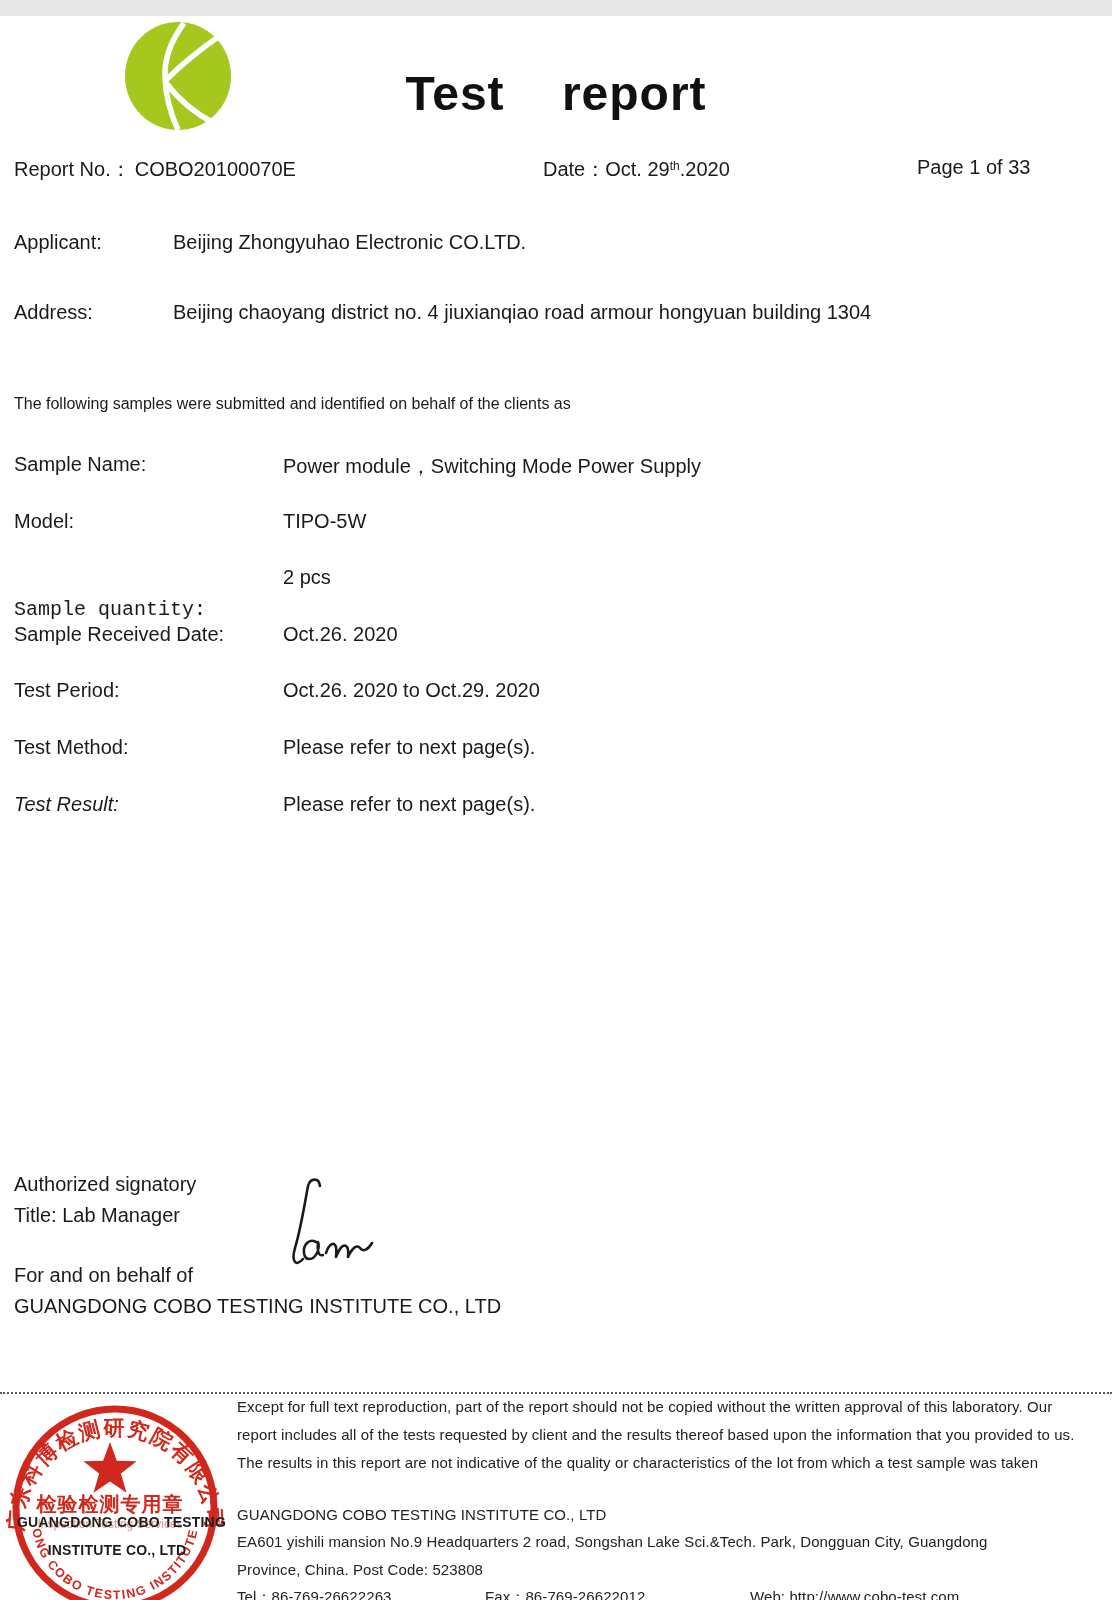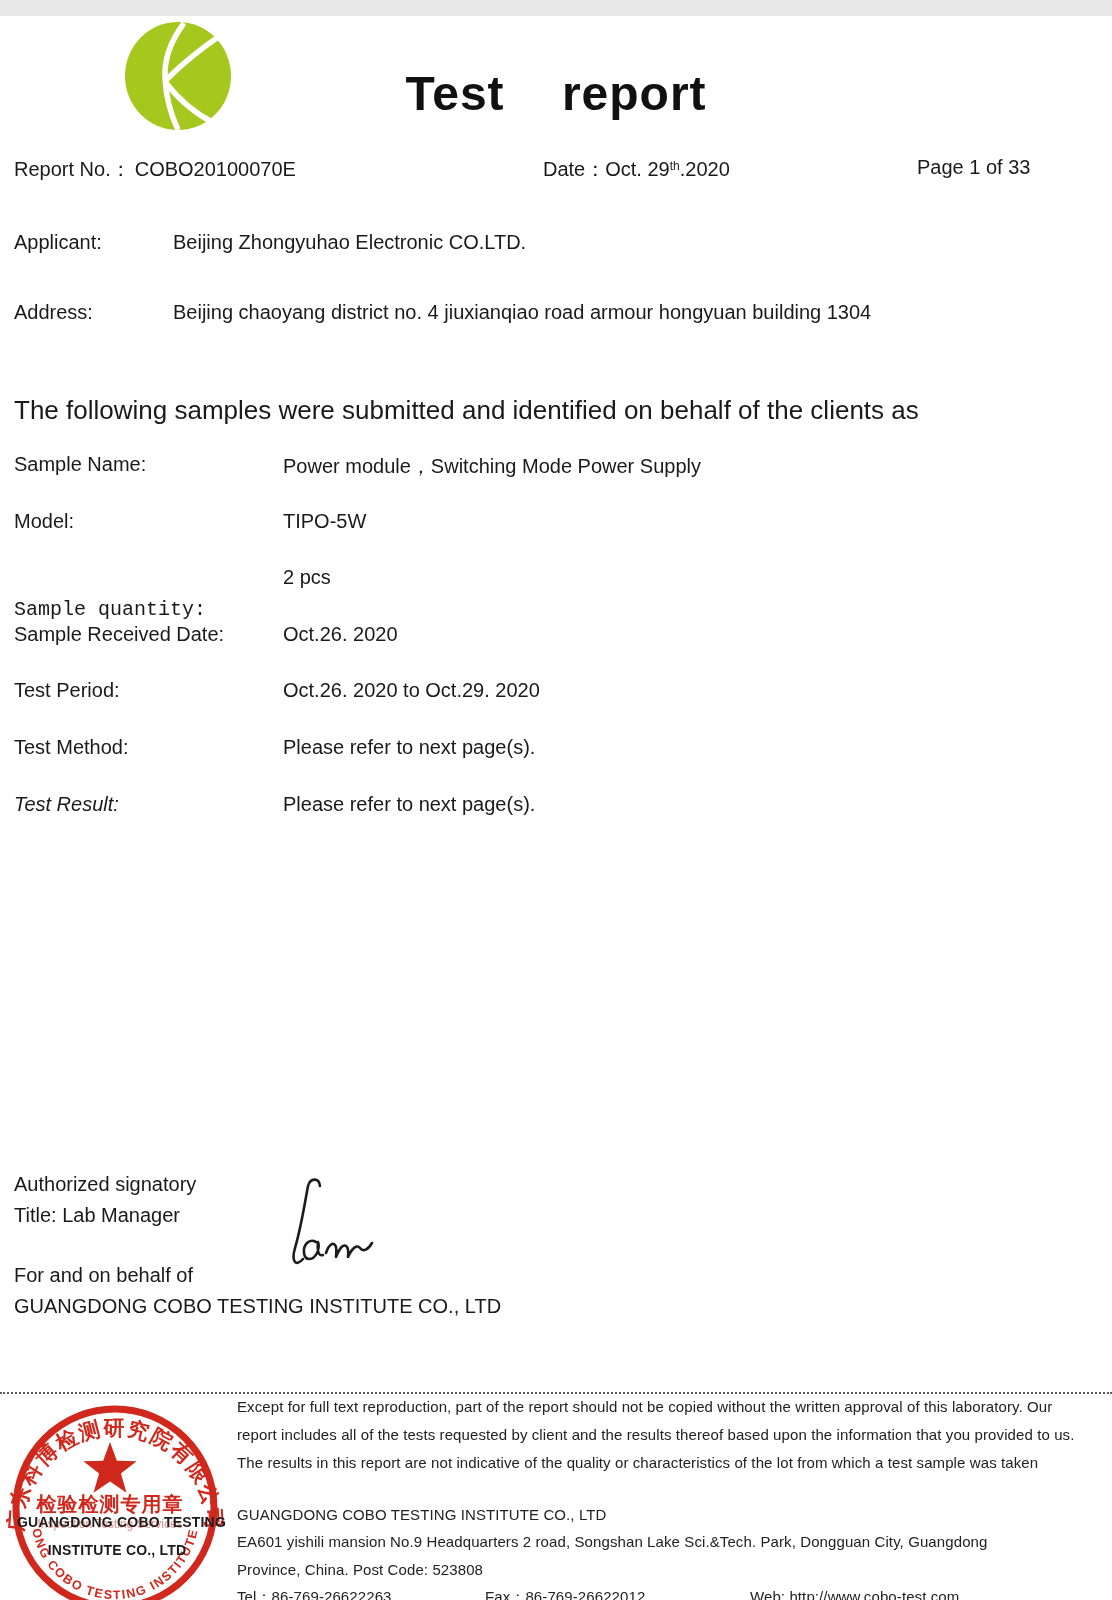--- a/index.html
+++ b/index.html
@@ -19,21 +19,21 @@
     text-align:center;
     font-size:48px; font-weight:bold; color:#111;
     white-space:pre; letter-spacing:1px;
   }
   .meta-line span { font-size:20px; }
   .field-label { position:absolute; left:14px; font-size:20px; white-space:nowrap; }
   .field-value { position:absolute; font-size:20px; white-space:nowrap; }
   .val-party { left:173px; }
   .val-sample { left:283px; }
   sup.th { font-size:12px; vertical-align:super; line-height:0; }
-  .intro { position:absolute; left:14px; top:379px; font-size:26px; }
+  .intro { position:absolute; left:14px; top:379px; font-size:16px; }
   .sig-text { position:absolute; left:14px; font-size:20px; white-space:nowrap; }
   .dotline {
     position:absolute; left:0; top:1376px; width:1112px; height:0;
     border-top:2px dotted #5a5a5a;
   }
   .footer-line {
     position:absolute; left:237px; width:868px;
     font-size:15px; color:#222; white-space:nowrap; letter-spacing:0.1px;
   }
   .tel-row span { position:absolute; white-space:nowrap; }

